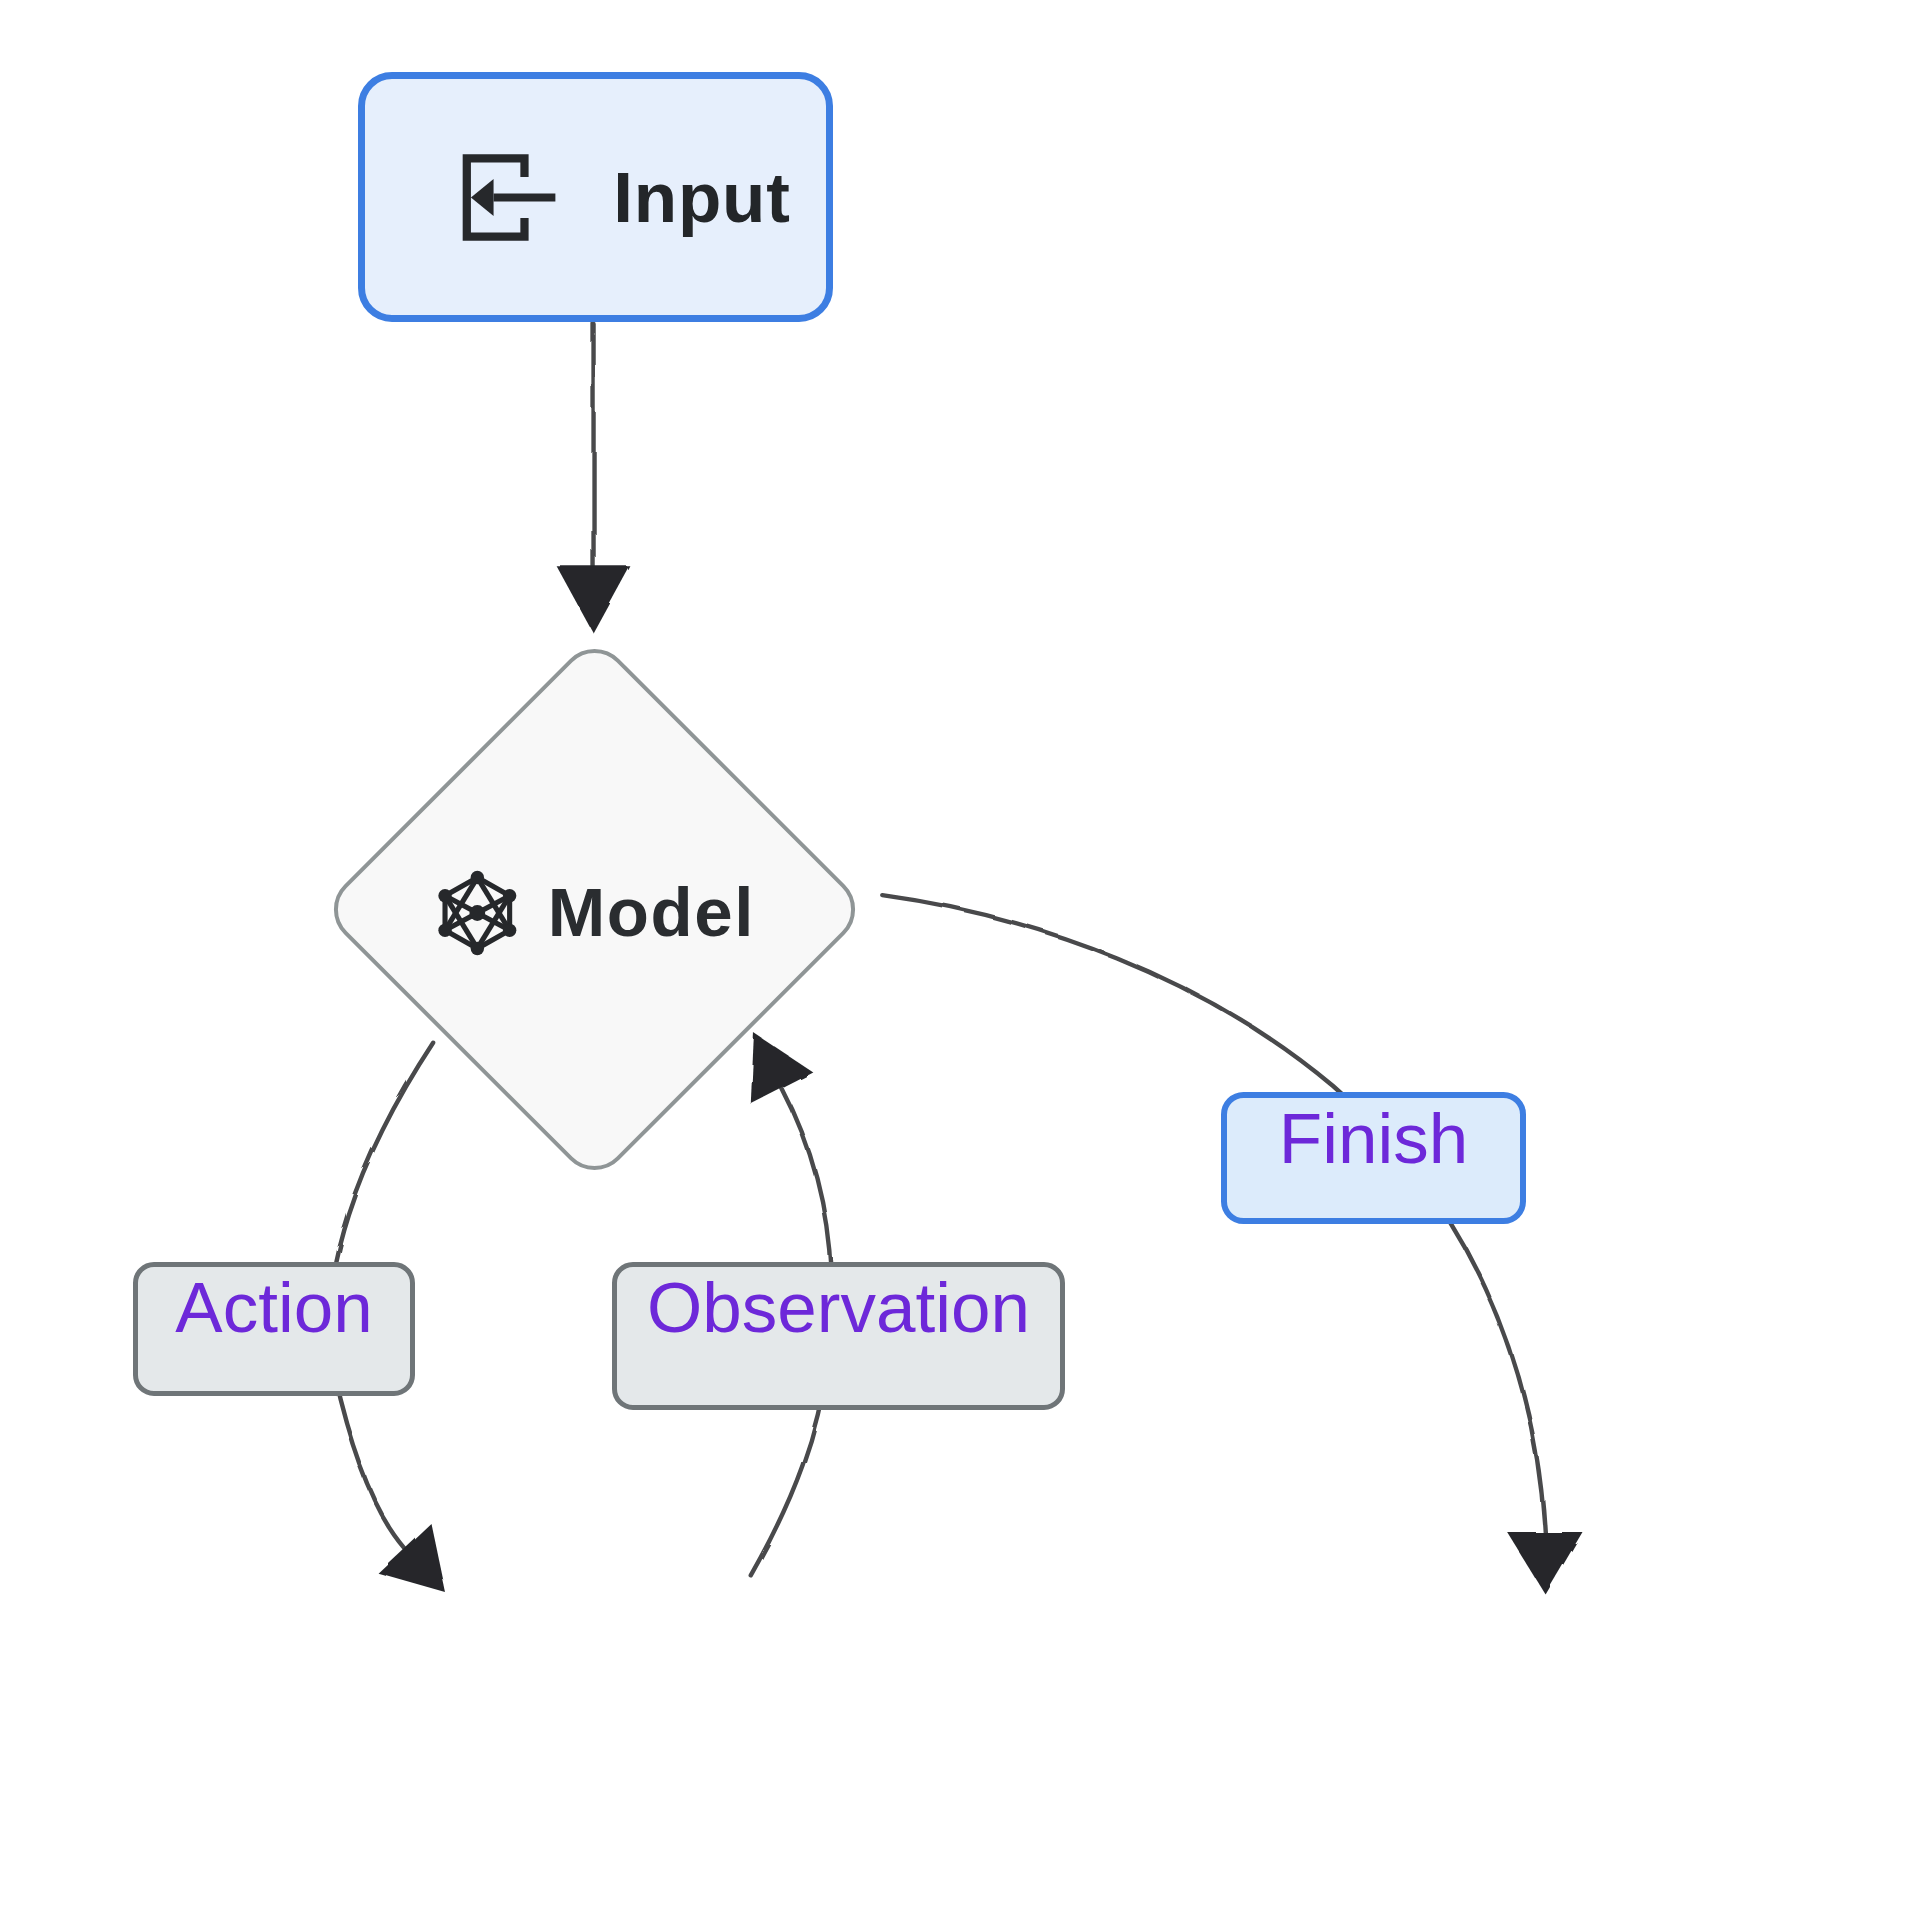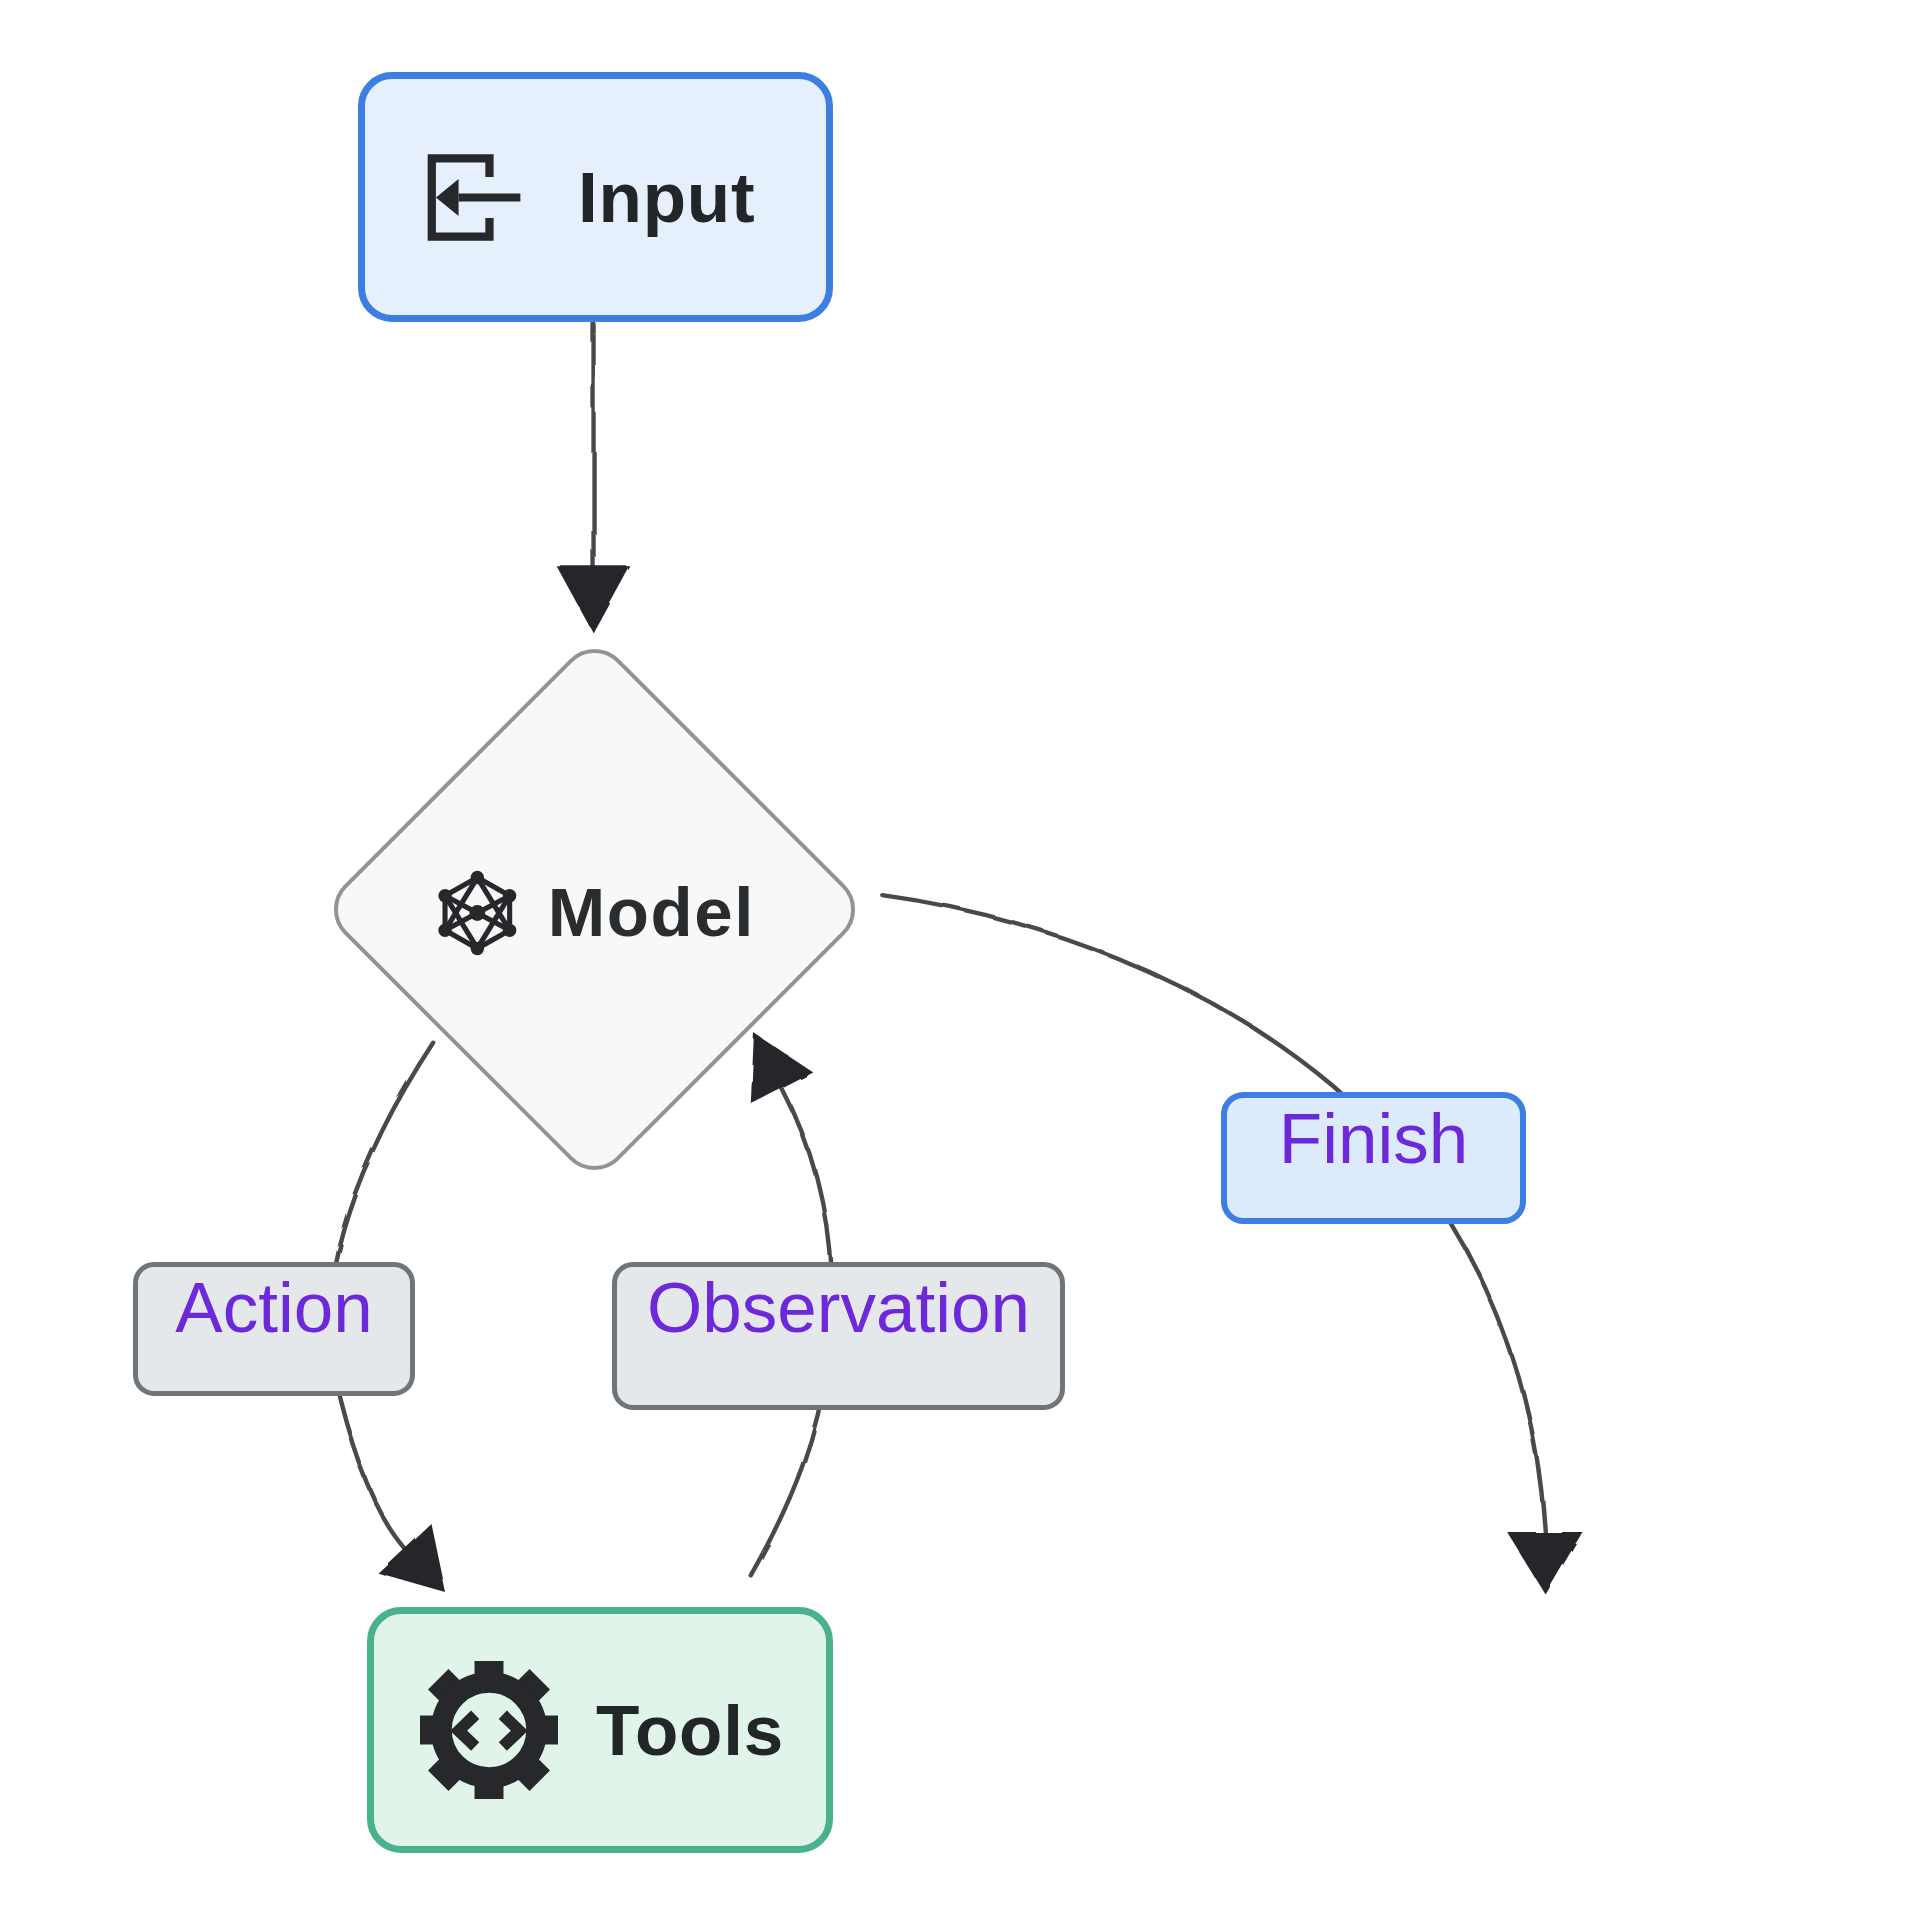--- a/index.html
+++ b/index.html
@@ -24,21 +24,21 @@
     background:var(--canvas-bg);
     font-family:"Liberation Sans","DejaVu Sans",sans-serif;
     overflow:hidden;
   }
   svg.edge-layer{position:absolute;left:0;top:0;z-index:1;}
   .edge-path{fill:none;stroke:var(--edge-stroke);stroke-width:5.5;stroke-linecap:round;}
   .arrowhead{fill:var(--arrow-fill);stroke:none;}
 
   .node{
     position:absolute;z-index:2;
-    display:flex;align-items:center;
+    display:flex;align-items:center;justify-content:center;
     box-sizing:border-box;
     color:var(--text-dark);
     padding-left:46px;
   }
   .node-blue{
     background:var(--blue-fill);
     border:7.2px solid var(--blue-border);
     border-radius:34px;
   }
   .node-green{
@@ -160,36 +160,16 @@
   </div>
 
   <div class="edge-label edge-label-gray" style="left:612px;top:1262px;width:453px;height:148px;">
     <span>Observation</span>
   </div>
 
   <div class="edge-label edge-label-blue" style="left:1221px;top:1092px;width:305px;height:132px;">
     <span>Finish</span>
   </div>
 
-  <div class="node node-green" style="left:367px;top:1607px;width:466px;height:246px;">
-    <div class="node-row" style="gap:38px;">
-      <svg class="node-icon" width="138" height="138" viewBox="0 0 100 100">
-        <g class="icon-fill">
-          <rect x="39.5" y="-2" width="21" height="20" transform="rotate(0 50 50)"></rect>
-          <rect x="39.5" y="-2" width="21" height="20" transform="rotate(45 50 50)"></rect>
-          <rect x="39.5" y="-2" width="21" height="20" transform="rotate(90 50 50)"></rect>
-          <rect x="39.5" y="-2" width="21" height="20" transform="rotate(135 50 50)"></rect>
-          <rect x="39.5" y="-2" width="21" height="20" transform="rotate(180 50 50)"></rect>
-          <rect x="39.5" y="-2" width="21" height="20" transform="rotate(225 50 50)"></rect>
-          <rect x="39.5" y="-2" width="21" height="20" transform="rotate(270 50 50)"></rect>
-          <rect x="39.5" y="-2" width="21" height="20" transform="rotate(315 50 50)"></rect>
-        </g>
-        <circle cx="50" cy="50" r="34.5" fill="none" stroke="#26282b" stroke-width="15"></circle>
-        <path d="M 40 39 L 28 50.5 L 40 62" fill="none" stroke="#26282b" stroke-width="8.5" stroke-linejoin="miter"></path>
-        <path d="M 60 39 L 72 50.5 L 60 62" fill="none" stroke="#26282b" stroke-width="8.5" stroke-linejoin="miter"></path>
-      </svg>
-      <span class="node-label">Tools</span>
-    </div>
-  </div>
 
 
 </div>
 
 
 </body></html>

